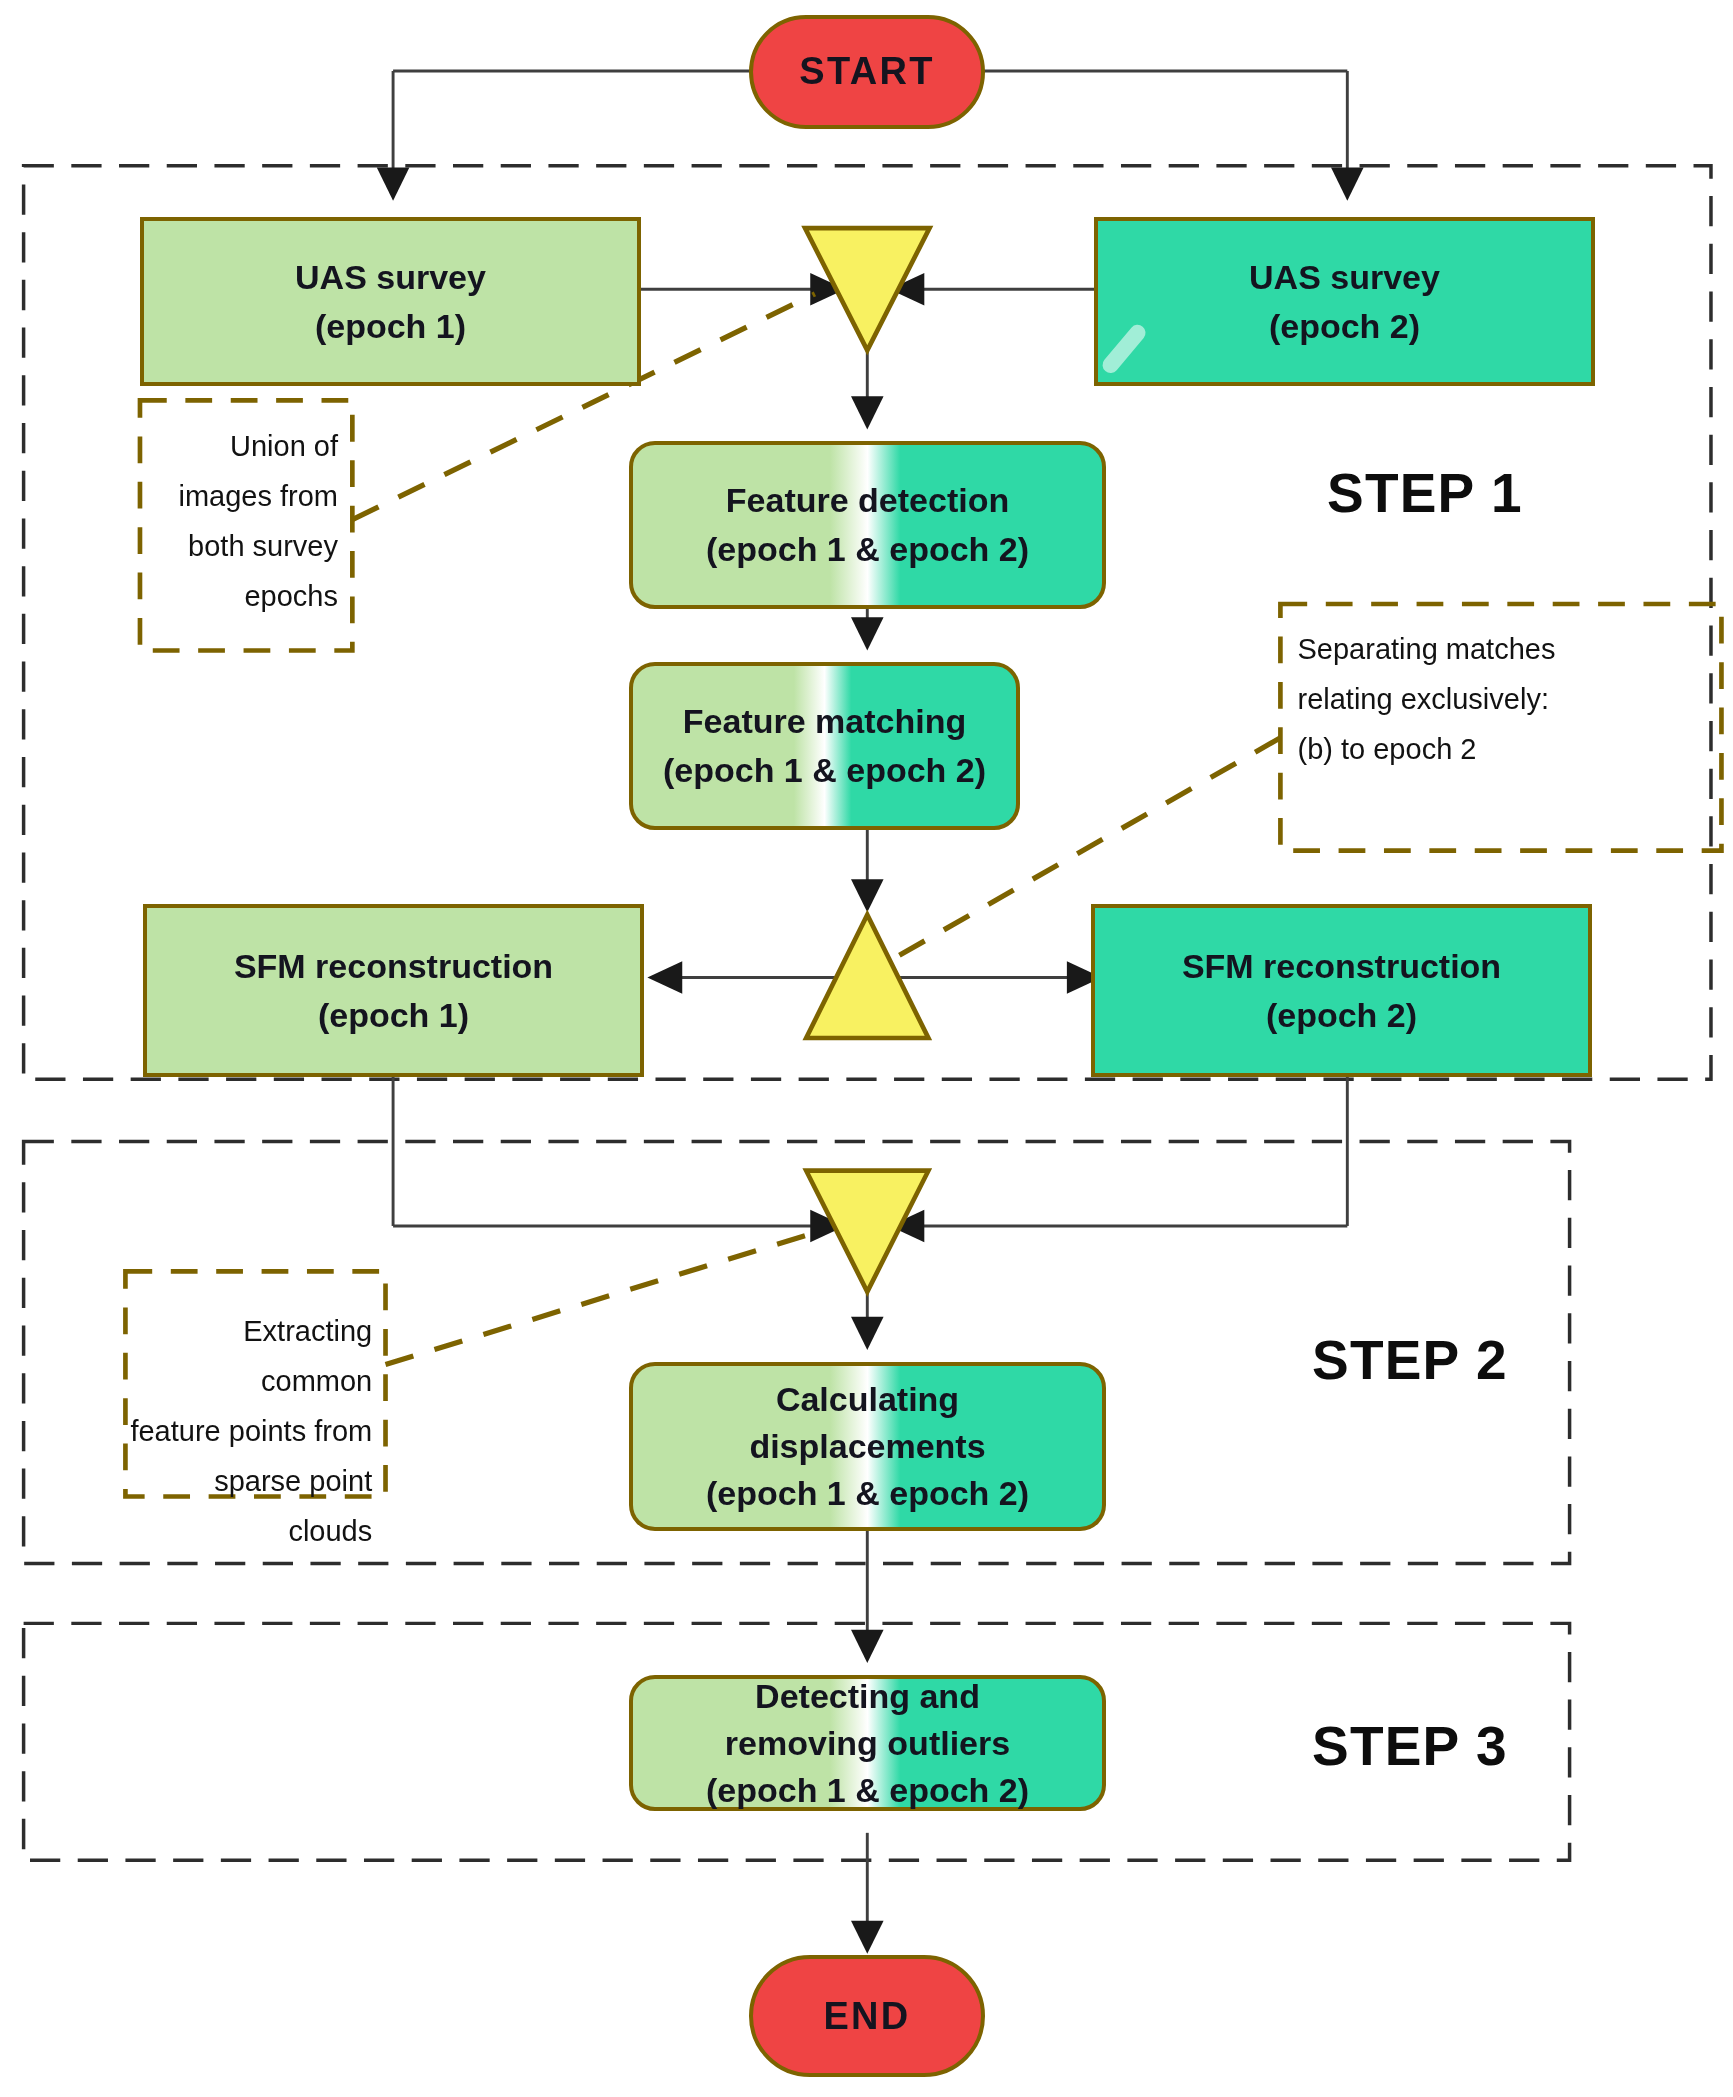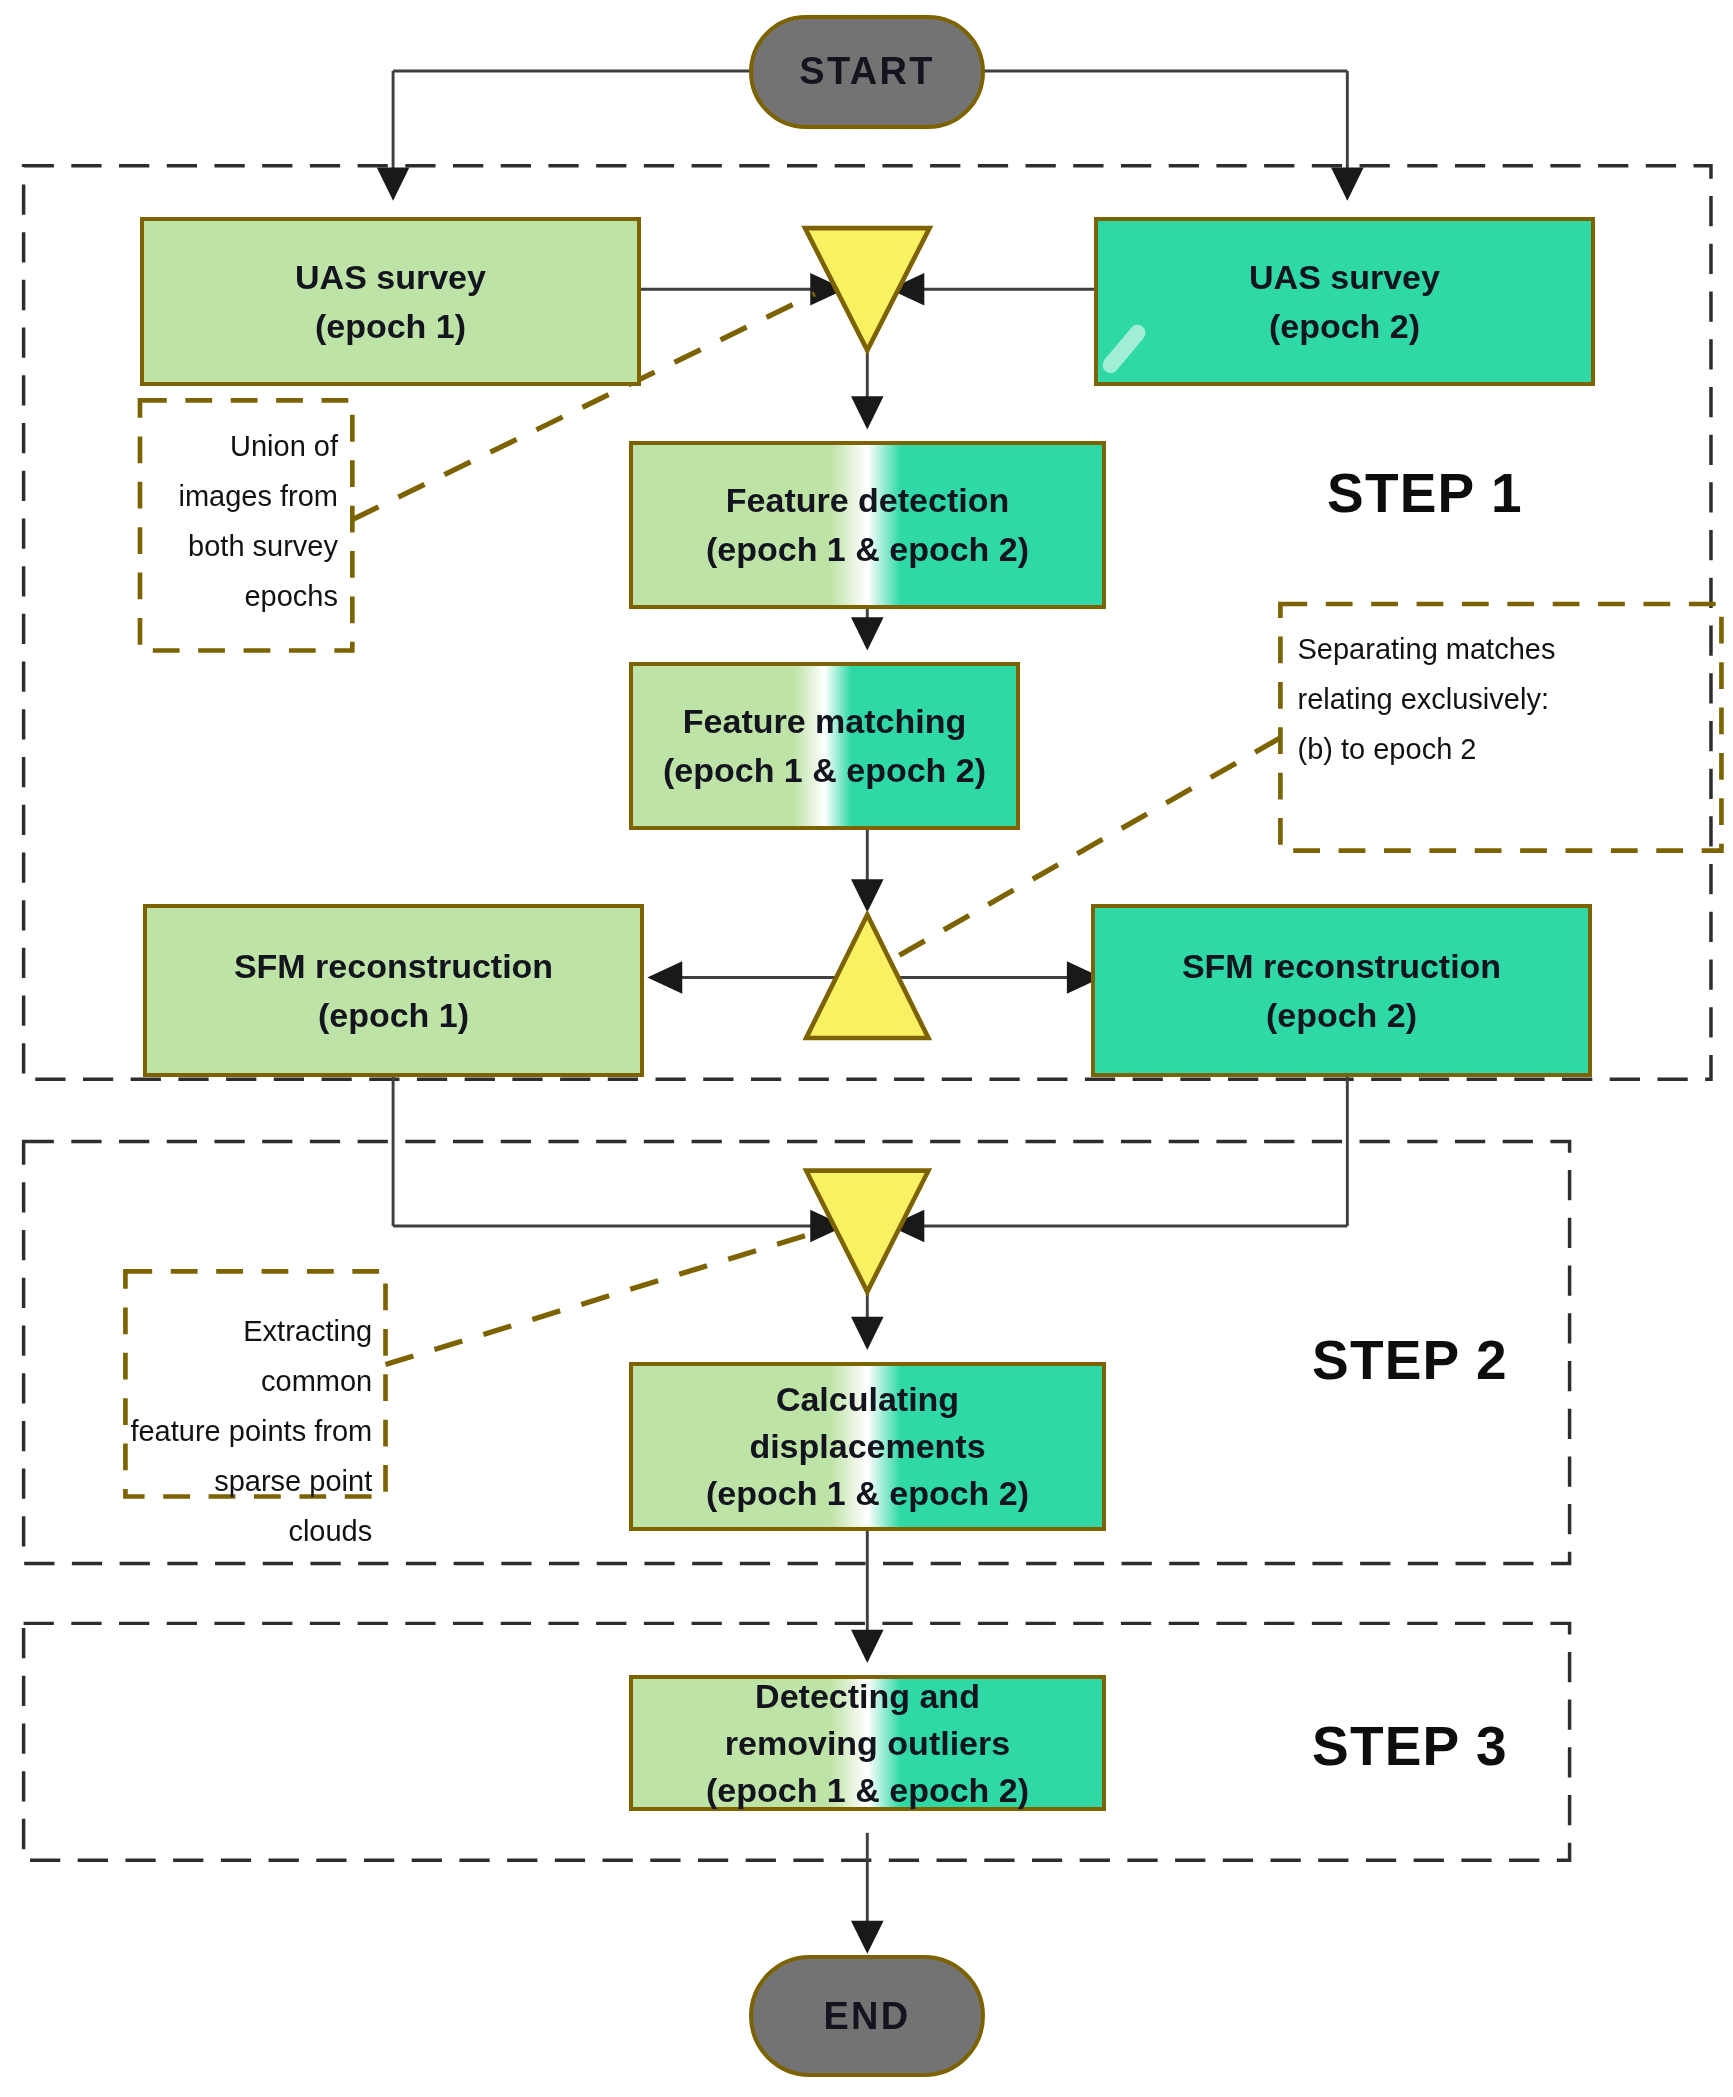--- a/index.html
+++ b/index.html
@@ -9,24 +9,24 @@
   }
   svg.layer { position:absolute; left:0; top:0; }
   .node {
     position:absolute; display:flex; flex-direction:column; align-items:center; justify-content:center;
     border:4.7px solid #7d6300; box-sizing:border-box; text-align:center;
     color:#14141f; font-weight:bold; font-size:34px; line-height:49px;margin-top:12px;
   }
   .node span { display:block; }
   .epoch1 { background:#BEE3A6; }
   .epoch2 { background:#2FD9A6; }
-  .both   { background:linear-gradient(90deg,#BEE3A6 0%,#BEE3A6 42%,#FFFFFF 50%,#2FD9A6 57%,#2FD9A6 100%); }
+  .both   { background:linear-gradient(90deg,#BEE3A6 0%,#BEE3A6 42%,#FFFFFF 50%,#2FD9A6 57%,#2FD9A6 100%);border-radius:26px; }
   .terminal {
     position:absolute; display:flex; align-items:center; justify-content:center;
-    background:#737373; border:4.7px solid #7d6300; box-sizing:border-box;
+    background:#ef4444; border:4.7px solid #7d6300; box-sizing:border-box;
     color:#14141f; font-weight:bold; font-size:38px; letter-spacing:2.3px;
   }
   .step-label { position:absolute; font-weight:bold; font-size:55px; color:#0d0d0d; letter-spacing:1.2px; }
   .annotation { position:absolute; color:#121212; font-size:29px; line-height:50px; box-sizing:border-box; }
   .annotation span { display:block; }
   .ann-right { text-align:right; }
   .ann-left  { text-align:left; }
   .gloss {
     position:absolute; width:16.3px; height:58px; background:rgba(255,255,255,0.55);
     border-radius:9.3px; transform:rotate(40deg);

